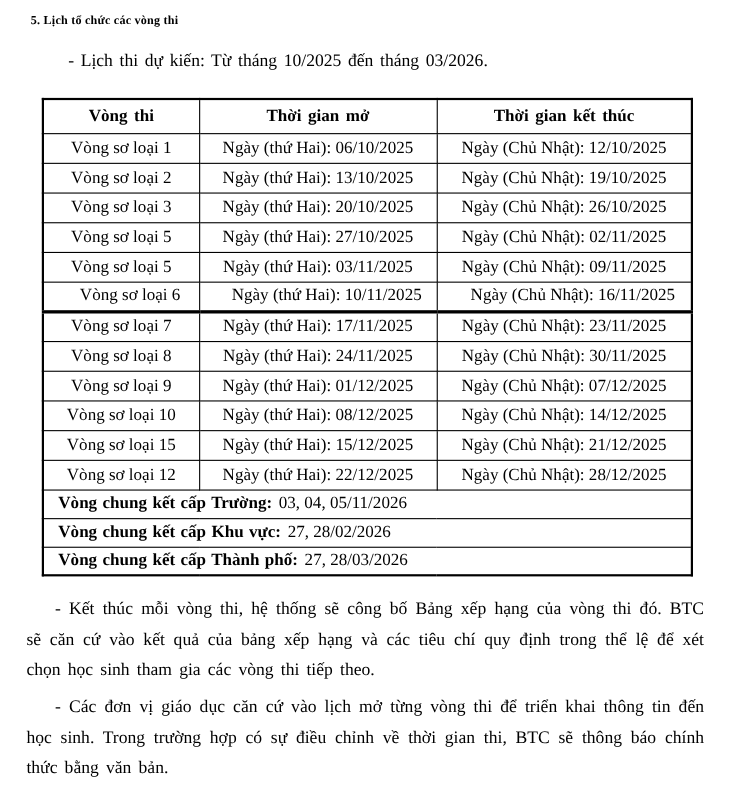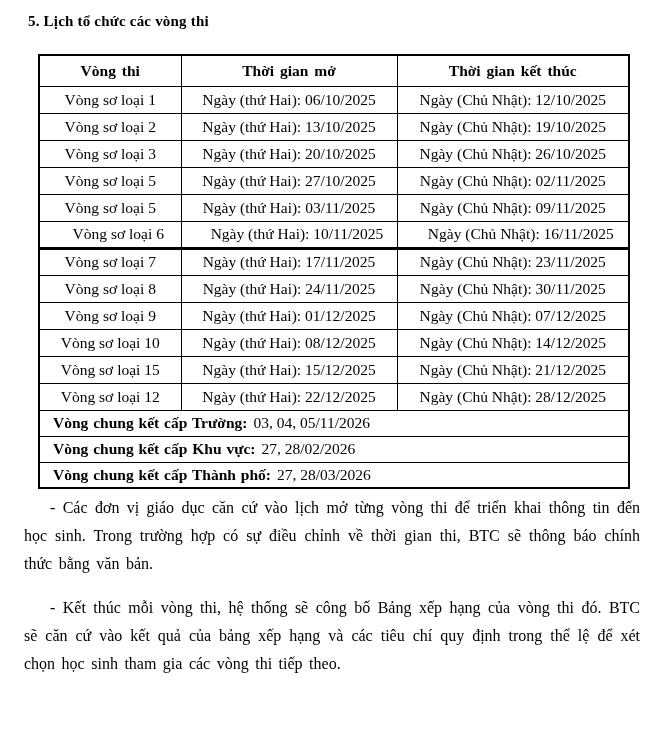--- a/index.html
+++ b/index.html
@@ -6,21 +6,21 @@
   html, body {
     width: 667px; height: 732px;
     background: #ffffff;
     color: #000000;
     font-family: "Liberation Serif", "DejaVu Serif", serif;
     overflow: hidden;
   }
   .page { width: 667px; height: 732px; position: relative; }
 
   .heading {
-    font-size: 15px;
+    font-size: 11px;
     font-weight: bold;
     margin: 13px 27px 0 28px;
     letter-spacing: 0.2px;
   }
   .intro {
     font-size: 16px;
     margin: 22px 27px 0 62px;
     word-spacing: 2px;
   }
 
@@ -69,20 +69,21 @@
   }
   .para.second { margin-top: 16px; }
 </style>
 </head>
 <body>
 
 <div class="page">
 
   <div class="heading">5. Lịch tổ chức các vòng thi</div>
 
+  <div class="intro">- Lịch thi dự kiến: Từ tháng 10/2025 đến tháng 03/2026.</div>
 
   <table class="schedule">
     <colgroup>
         <col class="c1">
         <col class="c2">
         <col class="c3">
       </colgroup>
     <thead>
       <tr>
         <th>Vòng thi</th>
@@ -162,16 +163,16 @@
         </td>
       </tr>
       <tr>
         <td class="final-cell" colspan="3">
           <span class="final-label">Vòng chung kết cấp Thành phố:</span><span class="final-value">27, 28/03/2026</span>
         </td>
       </tr>
     </tbody>
   </table>
 
+  <div class="para second">- Kết thúc mỗi vòng thi, hệ thống sẽ công bố Bảng xếp hạng của vòng thi đó. BTC sẽ căn cứ vào kết quả của bảng xếp hạng và các tiêu chí quy định trong thể lệ để xét chọn học sinh tham gia các vòng thi tiếp theo.</div>
   <div class="para">- Các đơn vị giáo dục căn cứ vào lịch mở từng vòng thi để triển khai thông tin đến học sinh. Trong trường hợp có sự điều chỉnh về thời gian thi, BTC sẽ thông báo chính thức bằng văn bản.</div>
-  <div class="para second">- Kết thúc mỗi vòng thi, hệ thống sẽ công bố Bảng xếp hạng của vòng thi đó. BTC sẽ căn cứ vào kết quả của bảng xếp hạng và các tiêu chí quy định trong thể lệ để xét chọn học sinh tham gia các vòng thi tiếp theo.</div>
 
 </div>
 
 </body></html>

